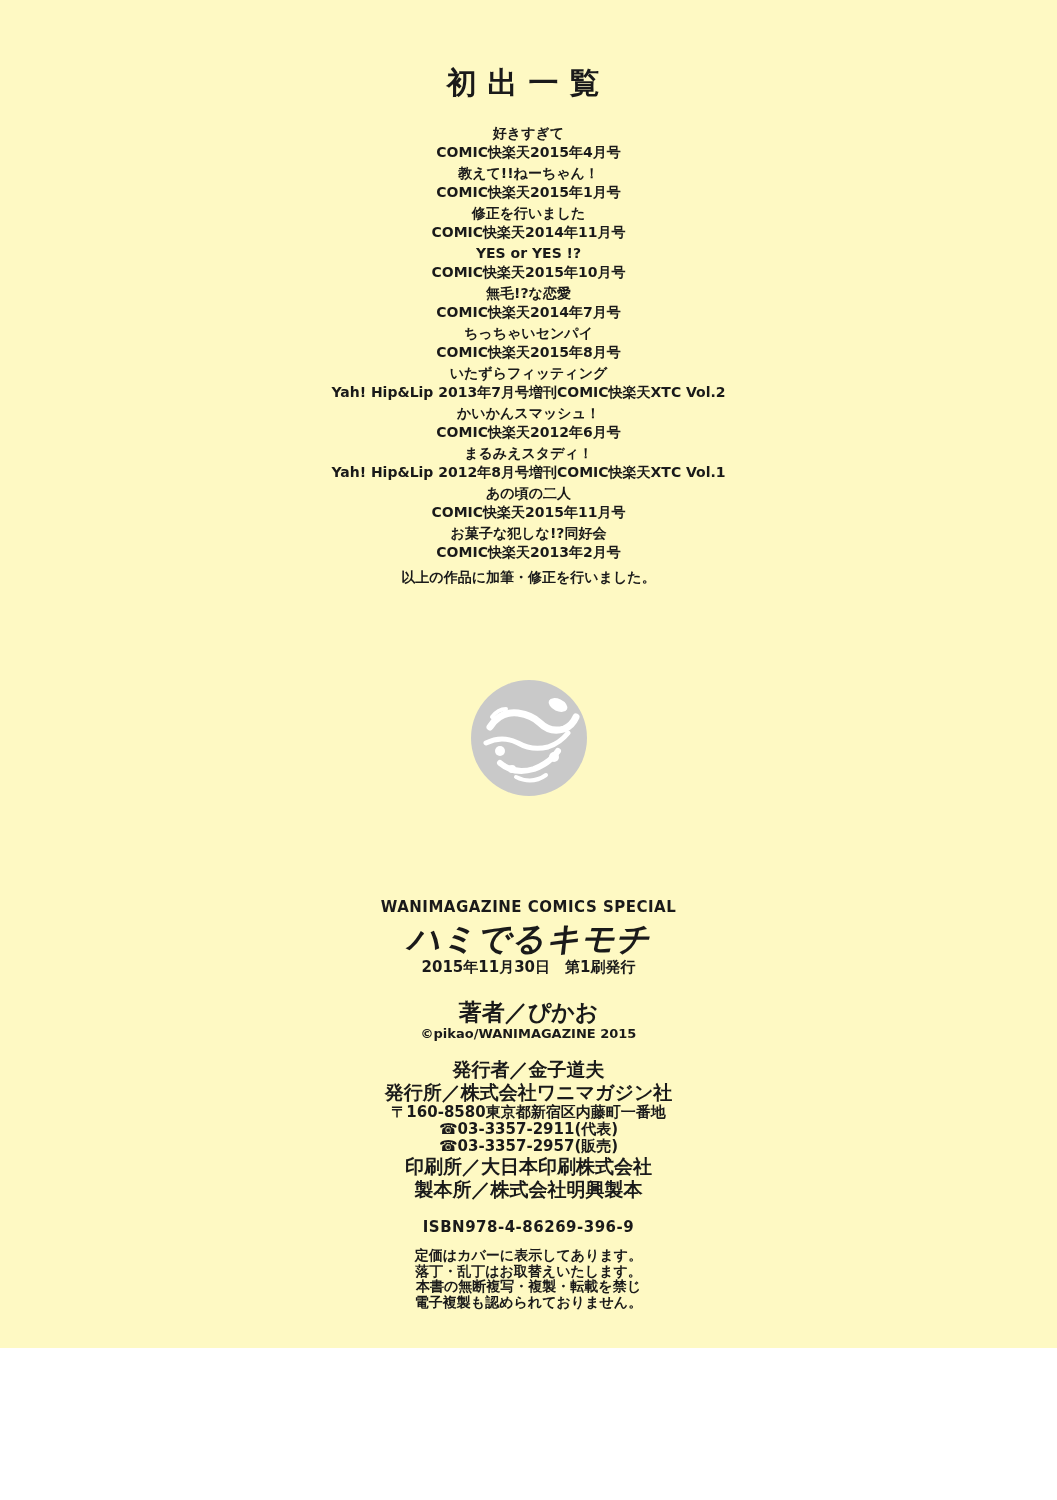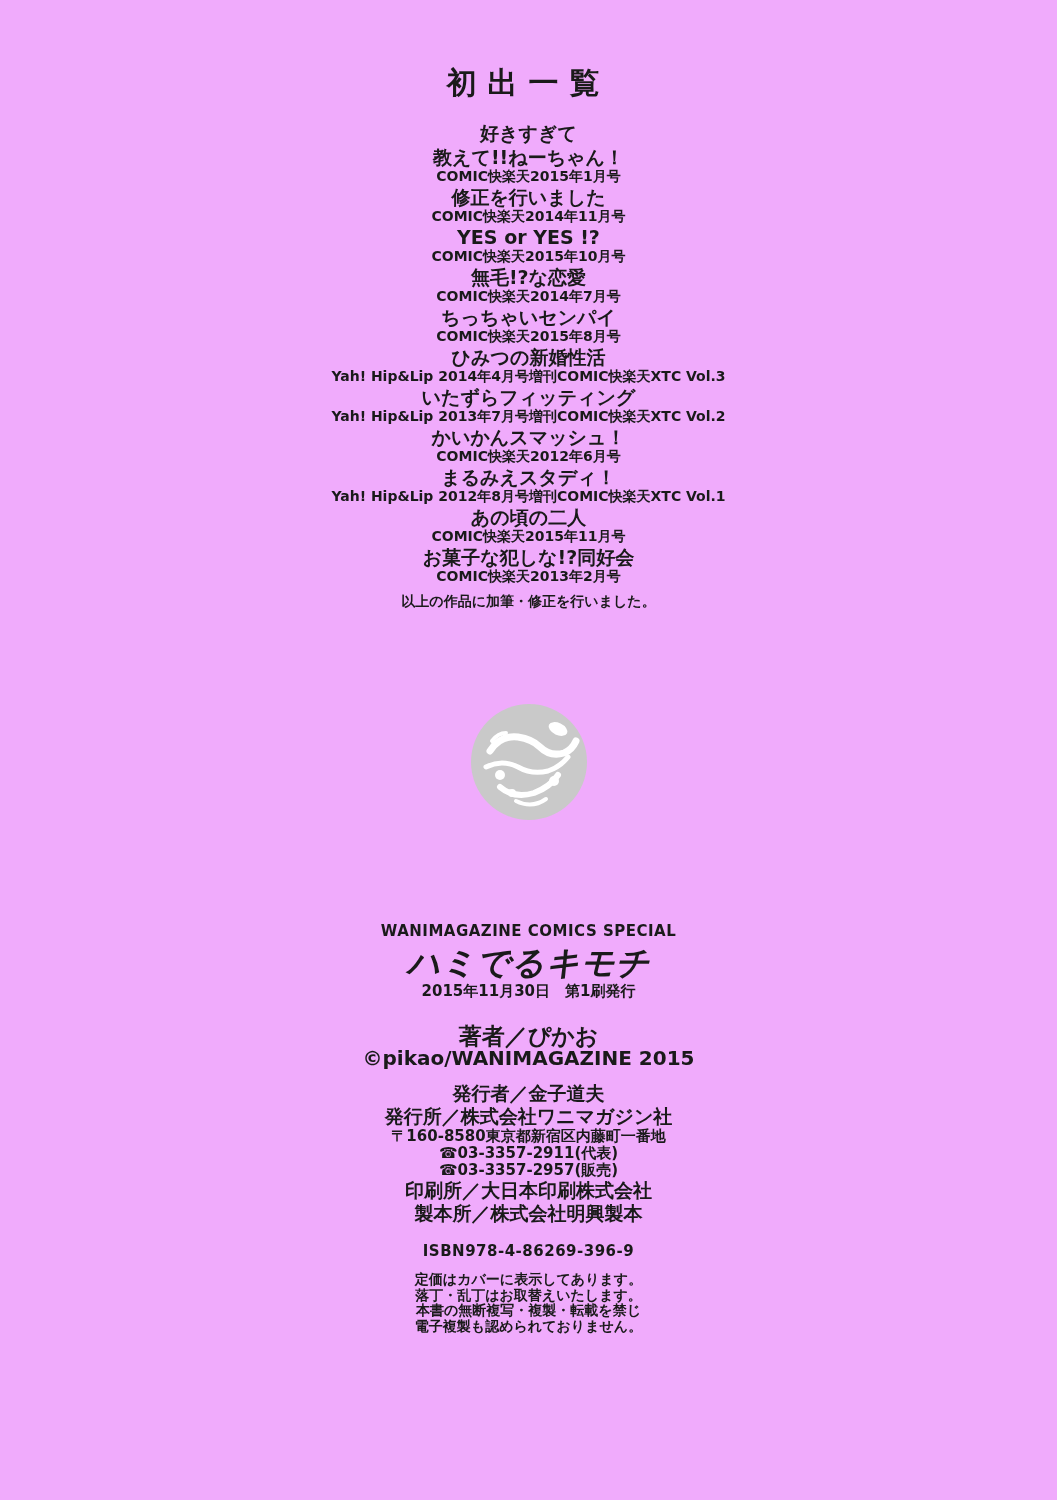--- a/index.html
+++ b/index.html
@@ -10,22 +10,22 @@
   body {
     width: 1057px;
     height: 1500px;
     font-family: "DejaVu Sans", "Liberation Sans", sans-serif;
     color: #1a1a1a;
     overflow: hidden;
   }
   .page {
     position: relative;
     width: 1057px;
-    height: 1500px;
-    background: #f0abfc;
+    height: 1348px;
+    background: #fef9c3;
   }
   .content {
     position: relative;
     left: 22px;            
     width: 1013px;
     text-align: center;
     font-weight: bold;
   }
   .list-title {
     margin: 0;
@@ -33,21 +33,21 @@
     font-size: 30px;
     line-height: 34px;
     letter-spacing: 11px;
     font-weight: bold;
   }
   .entries {
     margin-top: 22px;
   }
   .entry { margin-bottom: 2px; }
   .entry-title {
-    font-size: 19px;
+    font-size: 14px;
     line-height: 22px;
   }
   .entry-source {
     font-size: 14px;
     line-height: 16px;
   }
   .note {
     margin-top: 9px;
     font-size: 14px;
     line-height: 16px;
@@ -73,21 +73,21 @@
   .print-info {
     font-size: 15px;
     line-height: 16px;
   }
   .author {
     margin-top: 24px;
     font-size: 23px;
     line-height: 27px;
   }
   .copyright {
-    font-size: 20px;
+    font-size: 13px;
     line-height: 16px;
   }
   .pub-block { margin-top: 16px; }
   .pub-line {
     font-size: 19px;
     line-height: 23px;
   }
   .pub-sub {
     font-size: 15px;
     line-height: 17px;
@@ -109,44 +109,41 @@
 <body>
 
 <div class="page">
   <div class="content">
 
     <h1 class="list-title">初出一覧</h1>
 
     <div class="entries">
       <div class="entry">
         <div class="entry-title">好きすぎて</div>
+        <div class="entry-source">COMIC快楽天2015年4月号</div>
       </div>
       <div class="entry">
         <div class="entry-title">教えて!!ねーちゃん！</div>
         <div class="entry-source">COMIC快楽天2015年1月号</div>
       </div>
       <div class="entry">
         <div class="entry-title">修正を行いました</div>
         <div class="entry-source">COMIC快楽天2014年11月号</div>
       </div>
       <div class="entry">
         <div class="entry-title">YES or YES !?</div>
         <div class="entry-source">COMIC快楽天2015年10月号</div>
       </div>
       <div class="entry">
         <div class="entry-title">無毛!?な恋愛</div>
         <div class="entry-source">COMIC快楽天2014年7月号</div>
       </div>
       <div class="entry">
         <div class="entry-title">ちっちゃいセンパイ</div>
         <div class="entry-source">COMIC快楽天2015年8月号</div>
-      </div>
-      <div class="entry">
-        <div class="entry-title">ひみつの新婚性活</div>
-        <div class="entry-source">Yah! Hip&amp;Lip 2014年4月号増刊COMIC快楽天XTC Vol.3</div>
       </div>
       <div class="entry">
         <div class="entry-title">いたずらフィッティング</div>
         <div class="entry-source">Yah! Hip&amp;Lip 2013年7月号増刊COMIC快楽天XTC Vol.2</div>
       </div>
       <div class="entry">
         <div class="entry-title">かいかんスマッシュ！</div>
         <div class="entry-source">COMIC快楽天2012年6月号</div>
       </div>
       <div class="entry">

